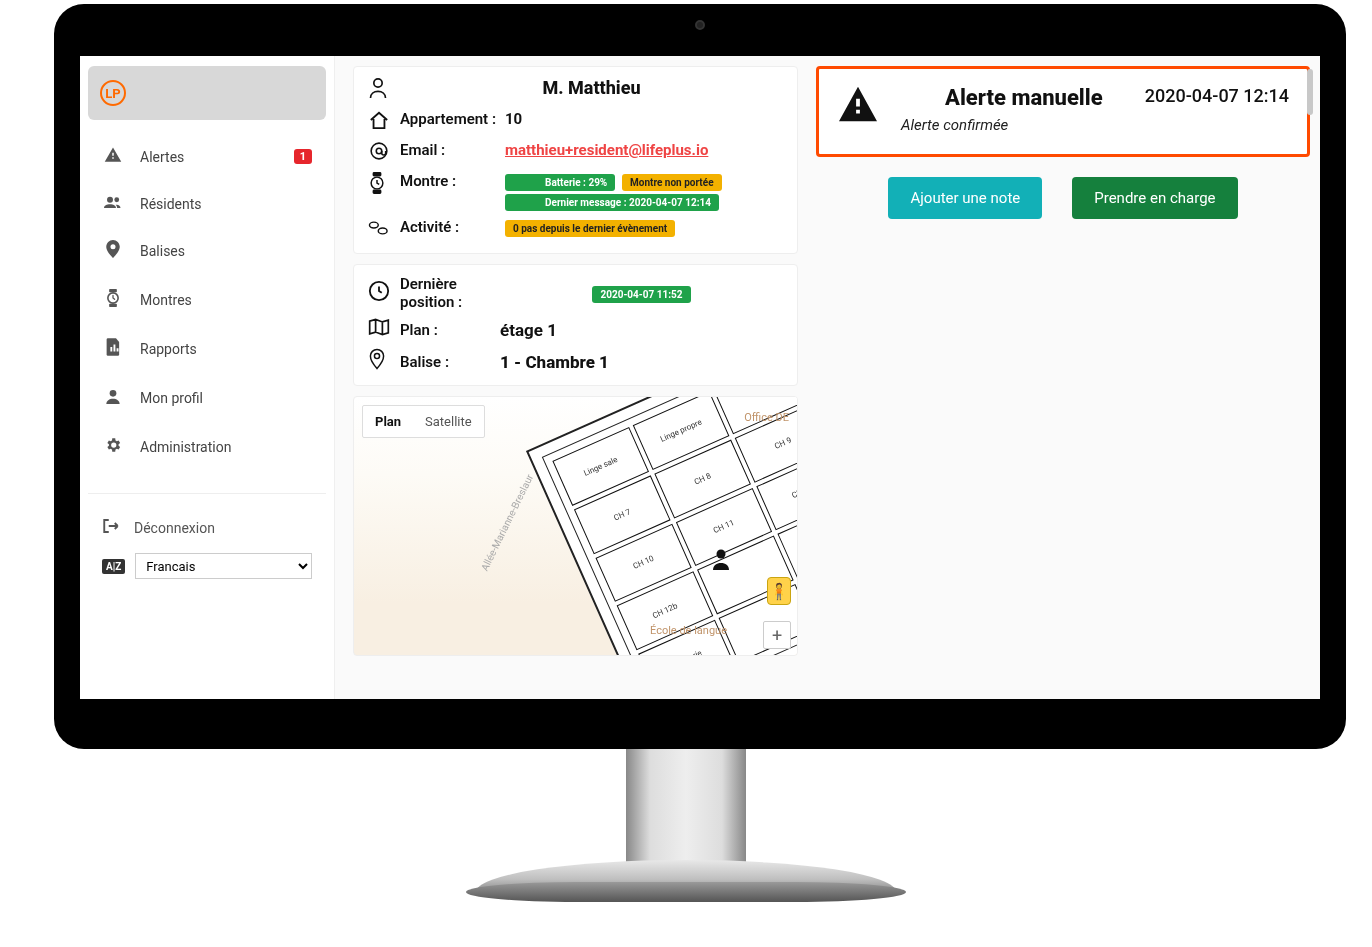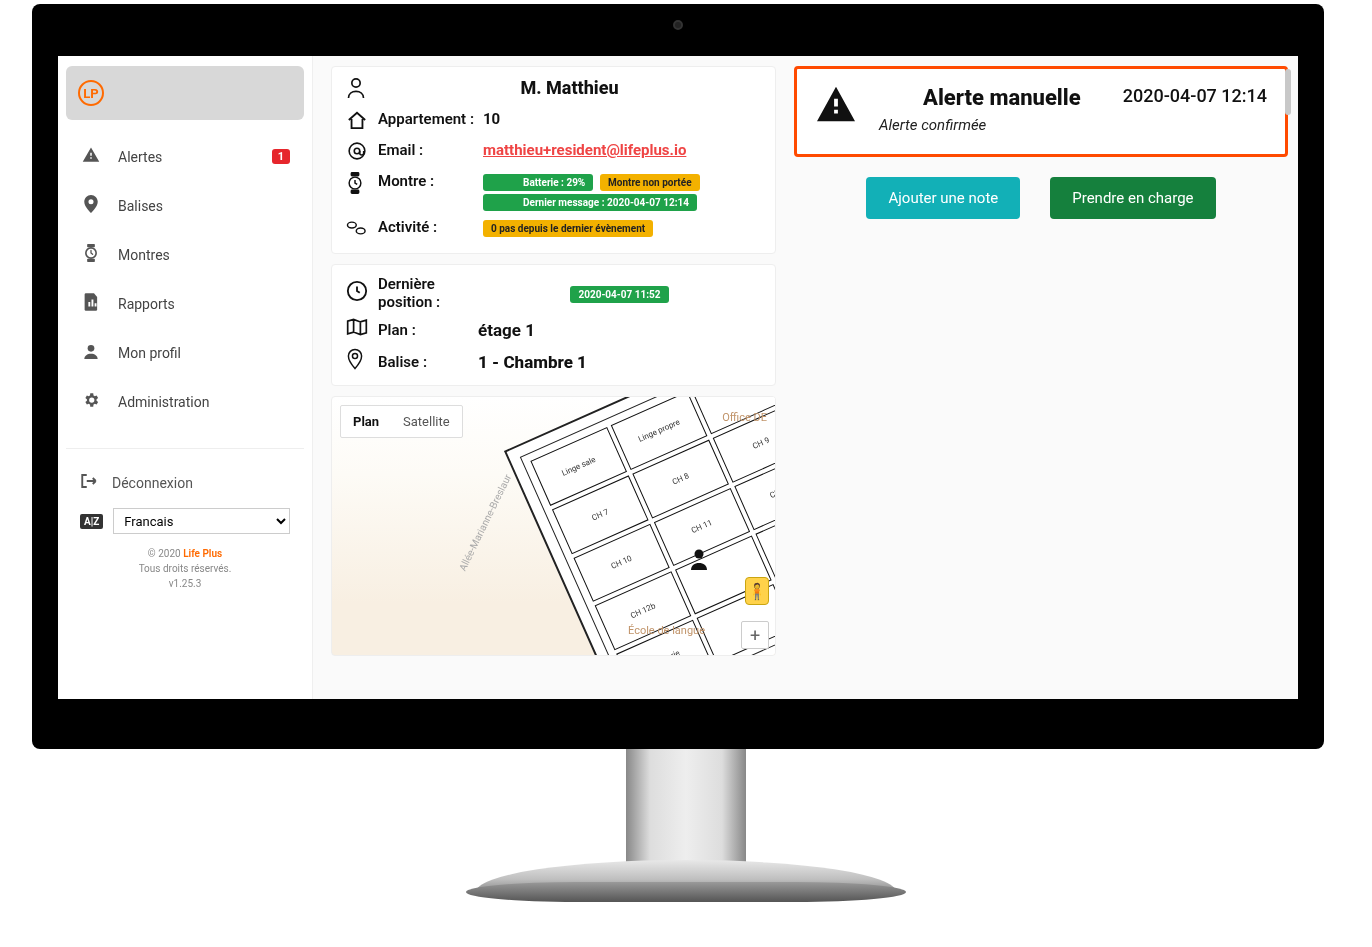--- a/index.html
+++ b/index.html
@@ -1,22 +1,22 @@
 <!DOCTYPE html>
 <html><head>
 <meta charset="utf-8">
 <style>
   * { box-sizing: border-box; margin: 0; padding: 0; font-family: -apple-system, BlinkMacSystemFont, "Segoe UI", Roboto, Helvetica, Arial, sans-serif; }
   body { background: #fff; }
 
   
   .monitor-wrap { width: 1372px; height: 947px; position: relative; }
   .monitor-frame {
-    position: absolute; top: 4px; left: 32px; width: 1292px; height: 745px;
-    background: #000; border-radius: 8px;
+    position: absolute; top: 4px; left: 54px; width: 1292px; height: 745px;
+    background: #000; border-radius: 30px;
     padding: 52px 26px 50px 26px;
   }
   .camera { position: absolute; top: 16px; left: 50%; transform: translateX(-50%); width: 10px; height: 10px; background: #222; border-radius: 50%; border: 2px solid #333; }
   .screen {
     width: 100%; height: 100%; background: #fafafa;
     overflow: hidden; display: flex;
   }
   .apple-logo {
     position: absolute; bottom: 12px; left: 50%; transform: translateX(-50%);
     color: #aaa; font-size: 22px;
@@ -152,20 +152,30 @@
             <span class="icon">
               <svg width="18" height="18" viewBox="0 0 24 24" fill="#555">
                   <path d="M12 2L1 21h22L12 2zm1 15h-2v-2h2v2zm0-4h-2V9h2v4z"></path>
                 </svg>
             </span>
             <span>Alertes</span>
             <span class="badge">1</span>
           </div>
           <div class="nav-item">
             <span class="icon">
+              <svg width="18" height="14" viewBox="0 0 24 16" fill="#555">
+                  <circle cx="8" cy="5" r="4"></circle>
+                  <circle cx="17" cy="5" r="3.2"></circle>
+                  <path d="M0 16c0-3.3 3.6-5 8-5s8 1.7 8 5H0zm17-4.5c2.8.3 5 1.7 5 4.5h-4.5c0-1.8-.7-3.3-1.9-4.3.4-.1.9-.2 1.4-.2z"></path>
+                </svg>
+            </span>
+            <span>Résidents</span>
+          </div>
+          <div class="nav-item">
+            <span class="icon">
               <svg width="14" height="18" viewBox="0 0 24 32" fill="#555">
                   <path d="M12 0C5.4 0 0 5.4 0 12c0 9 12 20 12 20s12-11 12-20C24 5.4 18.6 0 12 0zm0 16.5A4.5 4.5 0 1 1 12 7.5a4.5 4.5 0 0 1 0 9z"></path>
                 </svg>
             </span>
             <span>Balises</span>
           </div>
           <div class="nav-item">
             <span class="icon">
               <svg width="16" height="18" viewBox="0 0 24 28" fill="#555">
                   <rect x="6" y="0" width="12" height="5" rx="1"></rect>
@@ -215,27 +225,20 @@
           <span>Déconnexion</span>
         </div>
 
         <div class="lang-row">
           <span class="lang-icon">A|Z</span>
           <select class="lang-select">
             <option>Francais</option>
           </select>
         </div>
 
-        <div class="footer">
-          <div>
-            <span>© 2020 </span><span class="brand">Life Plus</span>
-          </div>
-          <div>Tous droits réservés.</div>
-          <div>v1.25.3</div>
-        </div>
       </aside>
 
       <main class="main">
         <div class="col-left">
 
           <div class="card">
             <div class="info-grid">
               <span class="gicon"><svg width="20" height="22" viewBox="0 0 24 26" fill="none" stroke="#111" stroke-width="2">
                     <circle cx="12" cy="7" r="5"></circle>
                     <path d="M3 25c0-5 4-8 9-8s9 3 9 8"></path>

